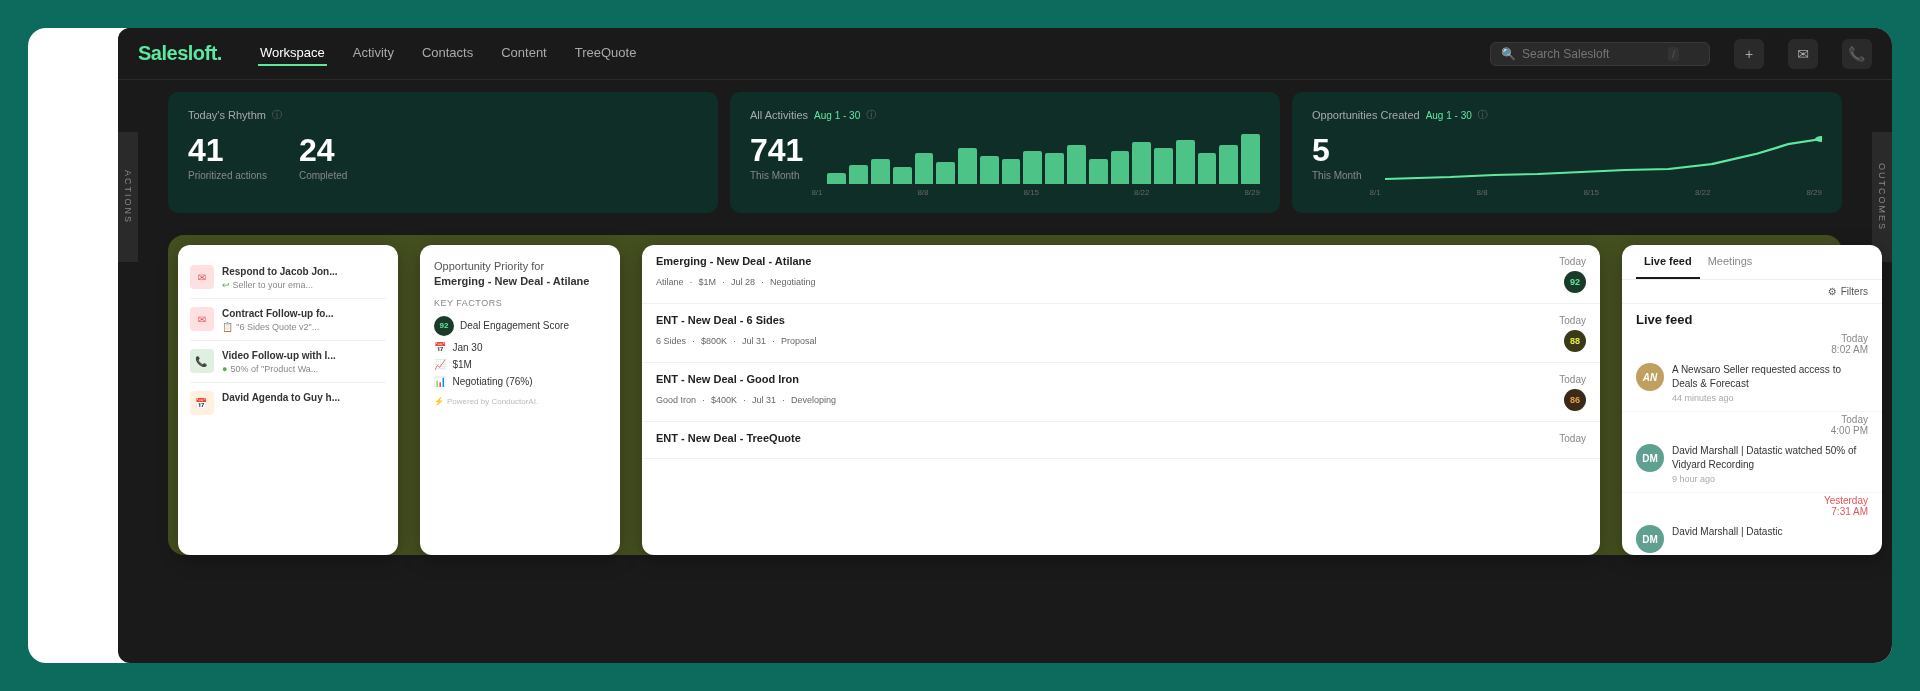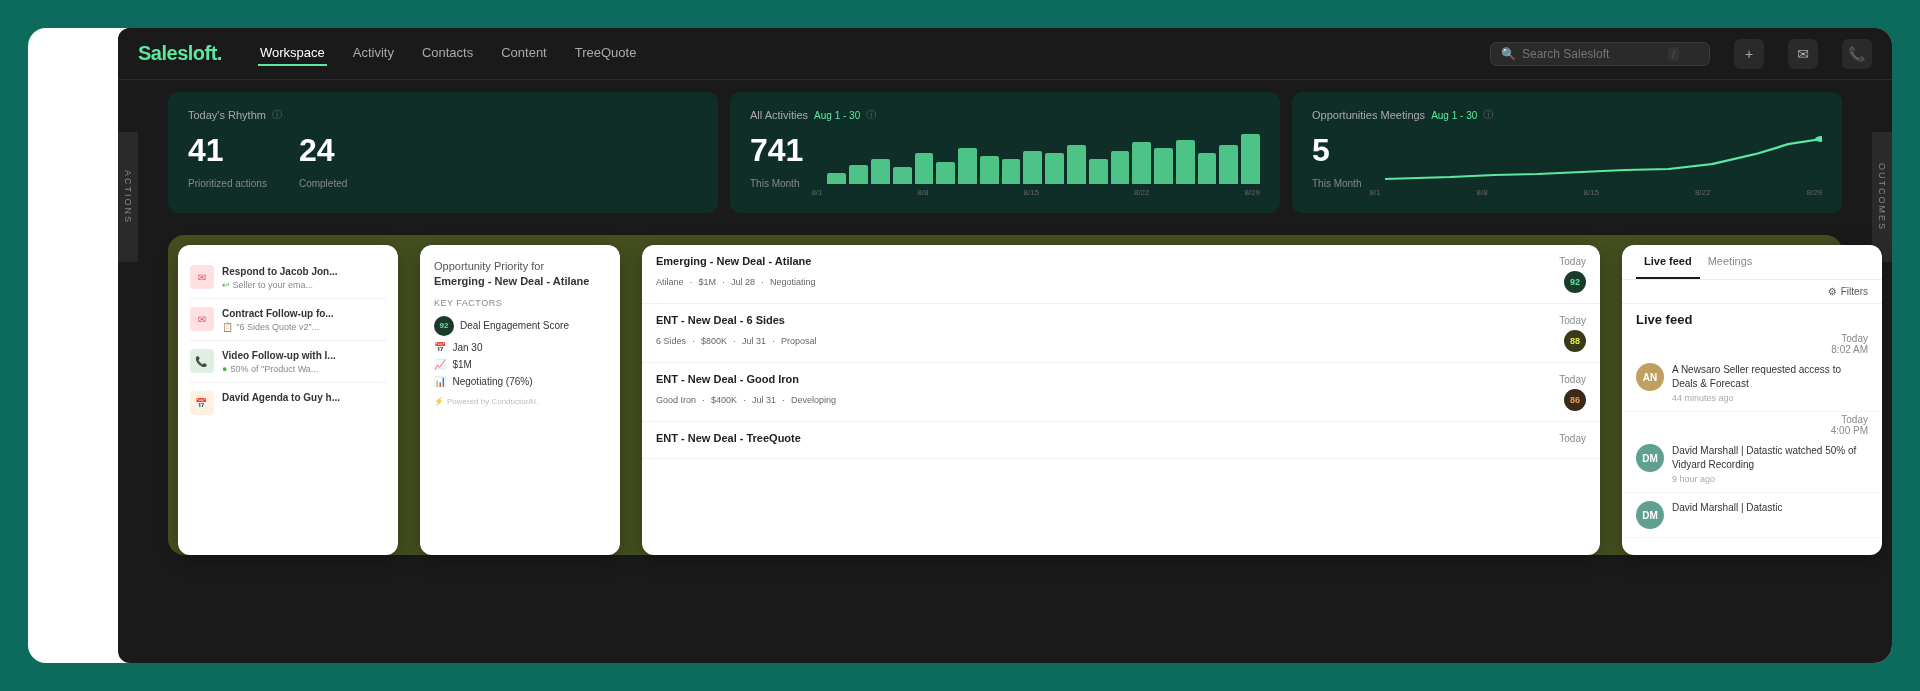--- a/index.html
+++ b/index.html
@@ -195,21 +195,21 @@
     }
     .metric-val {
       font-size: 32px;
       font-weight: 700;
       color: #fff;
       line-height: 1;
     }
     .metric-label {
       color: #888;
       font-size: 10px;
-      margin-top: 12px;
+      margin-top: 4px;
     }
 
     
     .bar-chart {
       display: flex;
       align-items: flex-end;
       gap: 3px;
       height: 50px;
       flex: 1;
       margin-left: 16px;
@@ -641,21 +641,21 @@
                 <span>8/15</span>
                 <span>8/22</span>
                 <span>8/29</span>
               </div>
             </div>
           </div>
         </div>
 
         <div class="dash-panel">
           <div class="dash-panel-title">
-            <span>Opportunities Meetings</span>
+            <span>Opportunities Created</span>
             <span style="color:#5de8a0;font-size:10px">Aug 1 - 30</span>
             <span class="info-icon">ⓘ</span>
           </div>
           <div style="display:flex;align-items:flex-start;gap:8px">
             <div>
               <div class="metric-val">5</div>
               <div class="metric-label">This Month</div>
             </div>
             <div style="flex:1">
               <div class="line-chart">
@@ -832,21 +832,21 @@
           <div class="livefeed-title">Live feed</div>
 
           <div style="display:flex;justify-content:space-between;padding:2px 14px 0;">
             <div></div>
             <div style="font-size:10px;color:#888;text-align:right">
               <div>Today</div>
               <div>8:02 AM</div>
             </div>
           </div>
           <div class="livefeed-item">
-            <div class="livefeed-avatar" style="background:#c0a060;color:#fff;">AN</div>
+            <div class="livefeed-avatar" style="background:#c0a060;color:#fff;font-style:italic;">AN</div>
             <div>
               <div class="livefeed-text">A Newsaro Seller requested access to Deals &amp; Forecast</div>
               <div class="livefeed-time">44 minutes ago</div>
             </div>
           </div>
 
           <div style="display:flex;justify-content:space-between;padding:2px 14px 0;">
             <div></div>
             <div style="font-size:10px;color:#888;text-align:right">
               <div>Today</div>
@@ -854,20 +854,27 @@
             </div>
           </div>
           <div class="livefeed-item">
             <div class="livefeed-avatar" style="background:#60a090;color:#fff;">DM</div>
             <div>
               <div class="livefeed-text">David Marshall | Datastic watched 50% of Vidyard Recording</div>
               <div class="livefeed-time">9 hour ago</div>
             </div>
           </div>
 
+          <div style="display:flex;justify-content:space-between;padding:2px 14px 0;">
+            <div></div>
+            <div style="font-size:10px;color:#e05555;text-align:right">
+              <div>Yesterday</div>
+              <div>7:31 AM</div>
+            </div>
+          </div>
           <div class="livefeed-item">
             <div class="livefeed-avatar" style="background:#60a090;color:#fff;">DM</div>
             <div>
               <div class="livefeed-text">David Marshall | Datastic</div>
             </div>
           </div>
 
         </div>
 
       </div>

